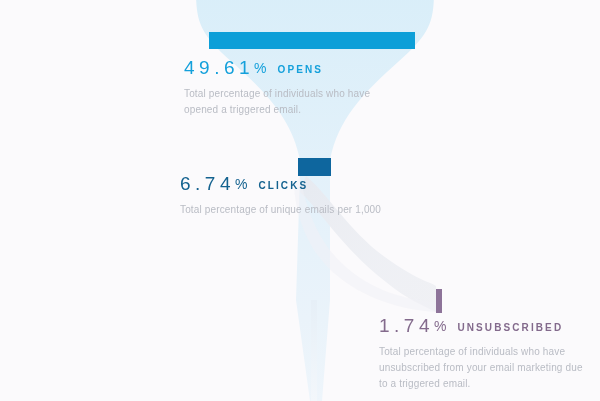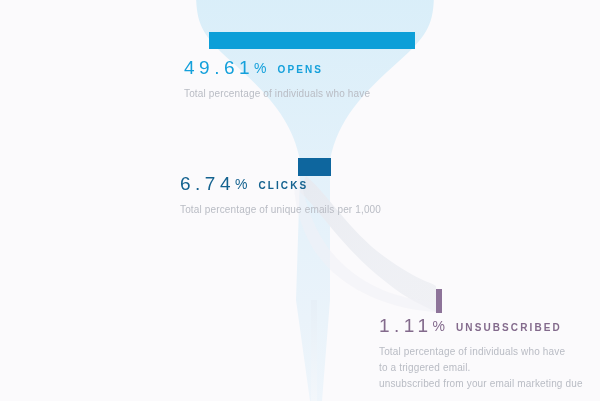--- a/index.html
+++ b/index.html
@@ -144,44 +144,45 @@
   <div class="bar" id="bar-opens"></div>
 
   <div class="stage-block" id="block-opens">
     <div class="metric-line">
       <span class="metric-value">49.61</span>
       <span class="metric-pct">%</span>
       <span class="metric-label">OPENS</span>
     </div>
     <div class="metric-desc">
       <div>Total percentage of individuals who have</div>
+      <div>opened a triggered email.</div>
     </div>
   </div>
 
   <div class="bar" id="bar-clicks"></div>
 
   <div class="stage-block" id="block-clicks">
     <div class="metric-line">
       <span class="metric-value">6.74</span>
       <span class="metric-pct">%</span>
       <span class="metric-label">CLICKS</span>
     </div>
     <div class="metric-desc">
       <div>Total percentage of unique emails per 1,000</div>
     </div>
   </div>
 
   <div class="bar" id="bar-unsub"></div>
 
   <div class="stage-block" id="block-unsub">
     <div class="metric-line">
-      <span class="metric-value">1.11</span>
+      <span class="metric-value">1.74</span>
       <span class="metric-pct">%</span>
       <span class="metric-label">UNSUBSCRIBED</span>
     </div>
     <div class="metric-desc">
       <div>Total percentage of individuals who have</div>
+      <div>unsubscribed from your email marketing due</div>
       <div>to a triggered email.</div>
-      <div>unsubscribed from your email marketing due</div>
     </div>
   </div>
 
 </div>
 
 </body></html>

